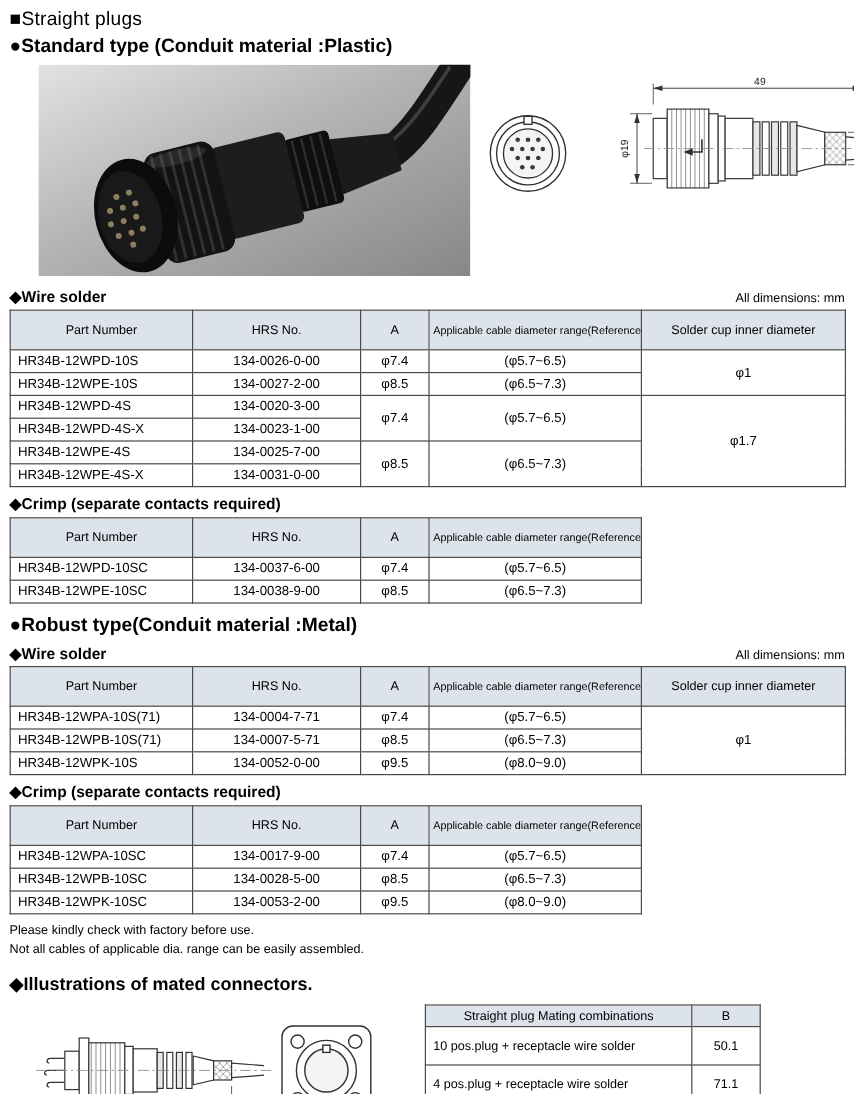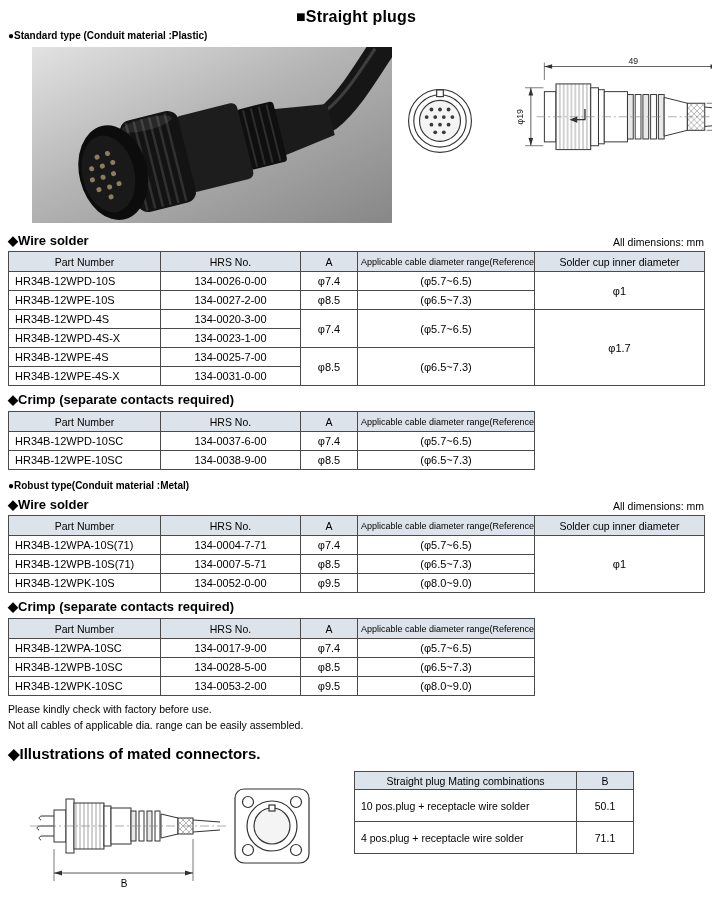--- a/index.html
+++ b/index.html
@@ -4,41 +4,41 @@
 <style>
   * { margin:0; padding:0; box-sizing:border-box; }
   html,body { background:#fff; }
   body {
     width:712px; height:912px;
     font-family:"Liberation Sans", sans-serif;
     color:#000;
   }
   .page { width:712px; height:912px; padding:6px 8px; position:relative; overflow:hidden; background:var(--page-bg,#fff); }
 
-  .main-title { font-size:16px; font-weight:bold; margin:2px 0 4px 0; letter-spacing:0.2px;text-align:center; }
-  .type-heading { font-size:10px; font-weight:bold; margin:0 0 6px 0; }
+  .main-title { font-size:16px; font-weight:normal; margin:2px 0 4px 0; letter-spacing:0.2px; }
+  .type-heading { font-size:16px; font-weight:bold; margin:0 0 6px 0; }
   .sub-heading  { font-size:13px;   font-weight:bold; }
   .heading-row  { display:flex; justify-content:space-between; align-items:flex-end; margin:6px 0 3px 0; }
   .dims-note    { font-size:10.5px; }
 
   .images-row { display:flex; align-items:flex-start; gap:8px; margin-bottom:10px;padding-left:24px; }
   .photo-box { width:360px; height:176px; flex:none; }
   .front-view-box { width:80px; margin-top:30px; flex:none; }
   .side-view-box  { width:248px; margin-top:6px; flex:none; }
   svg { display:block; }
 
   .table-wrap { margin-bottom:4px; }
   .spec-table { border-collapse:collapse; table-layout:fixed; font-size:11px; }
   .spec-table th, .spec-table td {
     border:1px solid #4a4a4a;
     height:19px; padding:1px 3px;
     text-align:center; vertical-align:middle;
     white-space:nowrap; overflow:hidden;
   }
-  .spec-table th { background:var(--table-header-bg,#dde3ea); font-weight:normal; font-size:10.5px; height:20px; }
+  .spec-table th { background:var(--table-header-bg,#dde3ea); font-weight:normal; font-size:10.5px; height:33px; }
   .spec-table th:nth-child(4) { font-size:9px; }
   .spec-table td.cell-left { text-align:left; padding-left:6px; }
 
   .crimp-heading { margin:6px 0 4px 0; }
   .robust-heading { margin:10px 0 6px 0; }
 
   .notes { margin-top:5px; font-size:10.5px; line-height:16px; }
 
   .illustrations-heading { font-size:15px; font-weight:bold; margin:12px 0 6px 0; }
   .bottom-row { display:flex; align-items:flex-start; }

